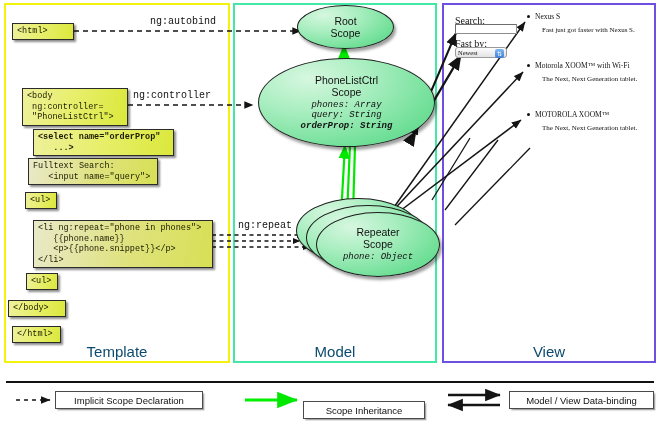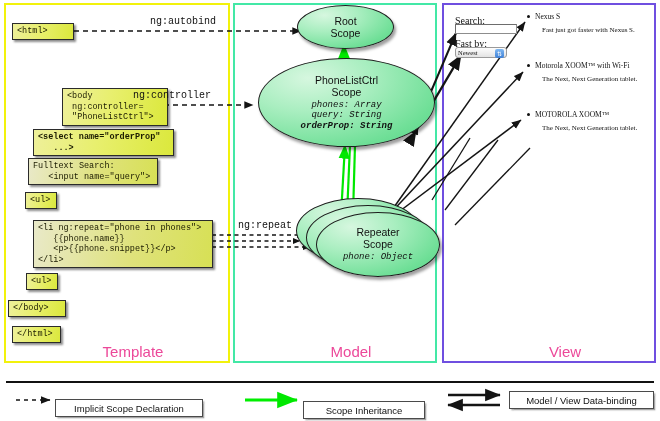--- a/index.html
+++ b/index.html
@@ -7,23 +7,22 @@
   body{
     font-family:"Liberation Sans", sans-serif;
     width:660px;height:421px;overflow:hidden;position:relative;
   }
   #stage{position:absolute;left:0;top:0;width:660px;height:421px;}
   svg#wires{position:absolute;left:0;top:0;width:660px;height:421px;pointer-events:none;}
 
   
   .panel{position:absolute;background:#fff;box-sizing:border-box;}
   .panel-title{
-    position:absolute;text-align:center;font-size:15px;color:#ec4899;
+    position:absolute;text-align:center;font-size:15px;color:#0c4a6e;
     font-family:"Liberation Sans", sans-serif;
-    margin-left:16px;
   }
   #panel-template{left:4px;top:3px;width:226px;height:360px;border:2px solid #f2f20c;}
   #panel-model{left:233px;top:3px;width:204px;height:360px;border:2px solid #43e8a6;}
   #panel-view{left:442px;top:3px;width:214px;height:360px;border:2px solid #6f4fe0;}
 
   
   .codebox{
     position:absolute;box-sizing:border-box;
     border:1.5px solid #2b2b2b;
     background:linear-gradient(100deg,#eef09a 0%,#e8ef6e 45%,#dbe83c 100%);
@@ -168,21 +167,21 @@
       <line x1="245" y1="400" x2="297" y2="400" stroke="#00ee00" stroke-width="3.2" marker-end="url(#ah-green)"></line>
     </g>
     <g>
       <line x1="448" y1="395" x2="500" y2="395" stroke="#141414" stroke-width="2.4" marker-end="url(#ah-black)"></line>
       <line x1="500" y1="405" x2="448" y2="405" stroke="#141414" stroke-width="2.4" marker-end="url(#ah-black)"></line>
     </g>
   </svg>
 
   <div class="codebox" style="left:12px;top:23px;width:62px;">&lt;html&gt;</div>
 
-  <div class="codebox" style="left:22px;top:88px;width:106px;margin-left:40px;">&lt;body
+  <div class="codebox" style="left:22px;top:88px;width:106px;">&lt;body
  ng:controller=
  "PhoneListCtrl"&gt;</div>
 
   <div class="codebox bold" style="left:33px;top:129px;width:141px;">&lt;select name="orderProp"
    ...&gt;</div>
 
   <div class="codebox gray" style="left:28px;top:158px;width:130px;">Fulltext Search:
    &lt;input name="query"&gt;</div>
 
   <div class="codebox" style="left:25px;top:192px;width:32px;">&lt;ul&gt;</div>
@@ -247,19 +246,19 @@
     <div class="phone-name">MOTOROLA XOOM™</div>
     <div class="phone-snippet">The Next, Next Generation tablet.</div>
   </div>
 
   <div class="panel-title" style="left:4px;top:343px;width:226px;">Template</div>
   <div class="panel-title" style="left:442px;top:343px;width:214px;">View</div>
   <div class="panel-title" style="left:233px;top:343px;width:204px;">Model</div>
 
   <div id="legend-rule"></div>
 
-  <div class="legend-box" style="left:55px;top:391px;width:148px;height:18px;margin-top:8px;">Implicit Scope Declaration</div>
+  <div class="legend-box" style="left:55px;top:391px;width:148px;height:18px;">Implicit Scope Declaration</div>
 
   <div class="legend-box" style="left:303px;top:401px;width:122px;height:18px;">Scope Inheritance</div>
 
   <div class="legend-box" style="left:509px;top:391px;width:145px;height:18px;">Model / View Data-binding</div>
 
 </div>
 
 </body></html>

